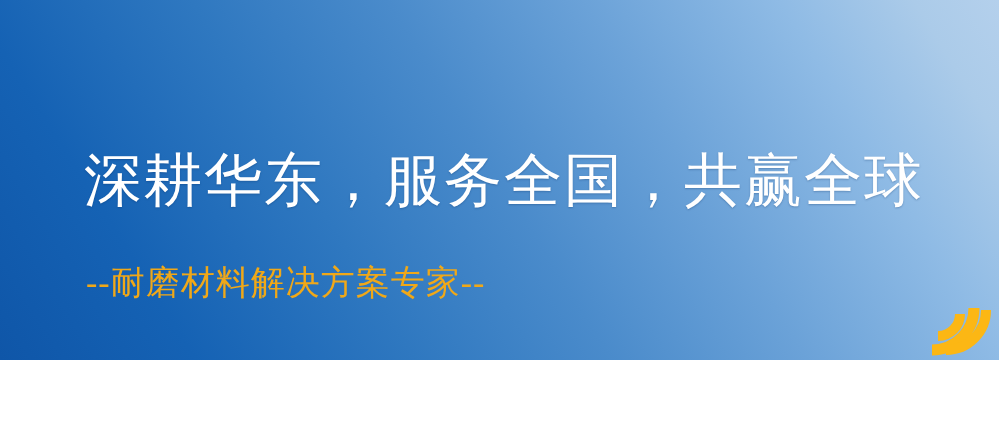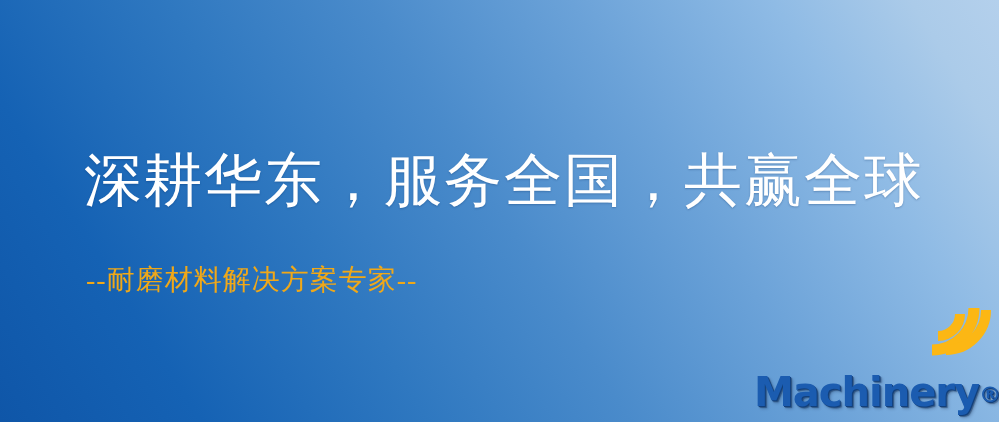--- a/index.html
+++ b/index.html
@@ -4,21 +4,21 @@
 <style>
   html, body {
     margin: 0;
     padding: 0;
     background: #ffffff;
   }
 
   #banner {
     position: relative;
     width: 999px;
-    height: 422px;
+    height: 360px;
     overflow: hidden;
     
     background:
       linear-gradient(58deg,
         #0f56a8 0%,
         #1562b4 16%,
         #2f78c0 34%,
         #4a8bcb 50%,
         #6ba2d8 66%,
         #8fbbe5 82%,
@@ -41,21 +41,21 @@
     white-space: nowrap;
     text-shadow: 0 1px 2px rgba(0, 40, 90, 0.28);
   }
 
   
   #subtitle {
     position: absolute;
     left: 86px;
     top: 266px;
     font-family: "Liberation Serif", "DejaVu Serif", serif;
-    font-size: 28px;
+    font-size: 34px;
     line-height: 1;
     letter-spacing: 1px;
     color: #f0a818;
     white-space: nowrap;
   }
 
   
   #logo {
     position: absolute;
     left: 748px;

